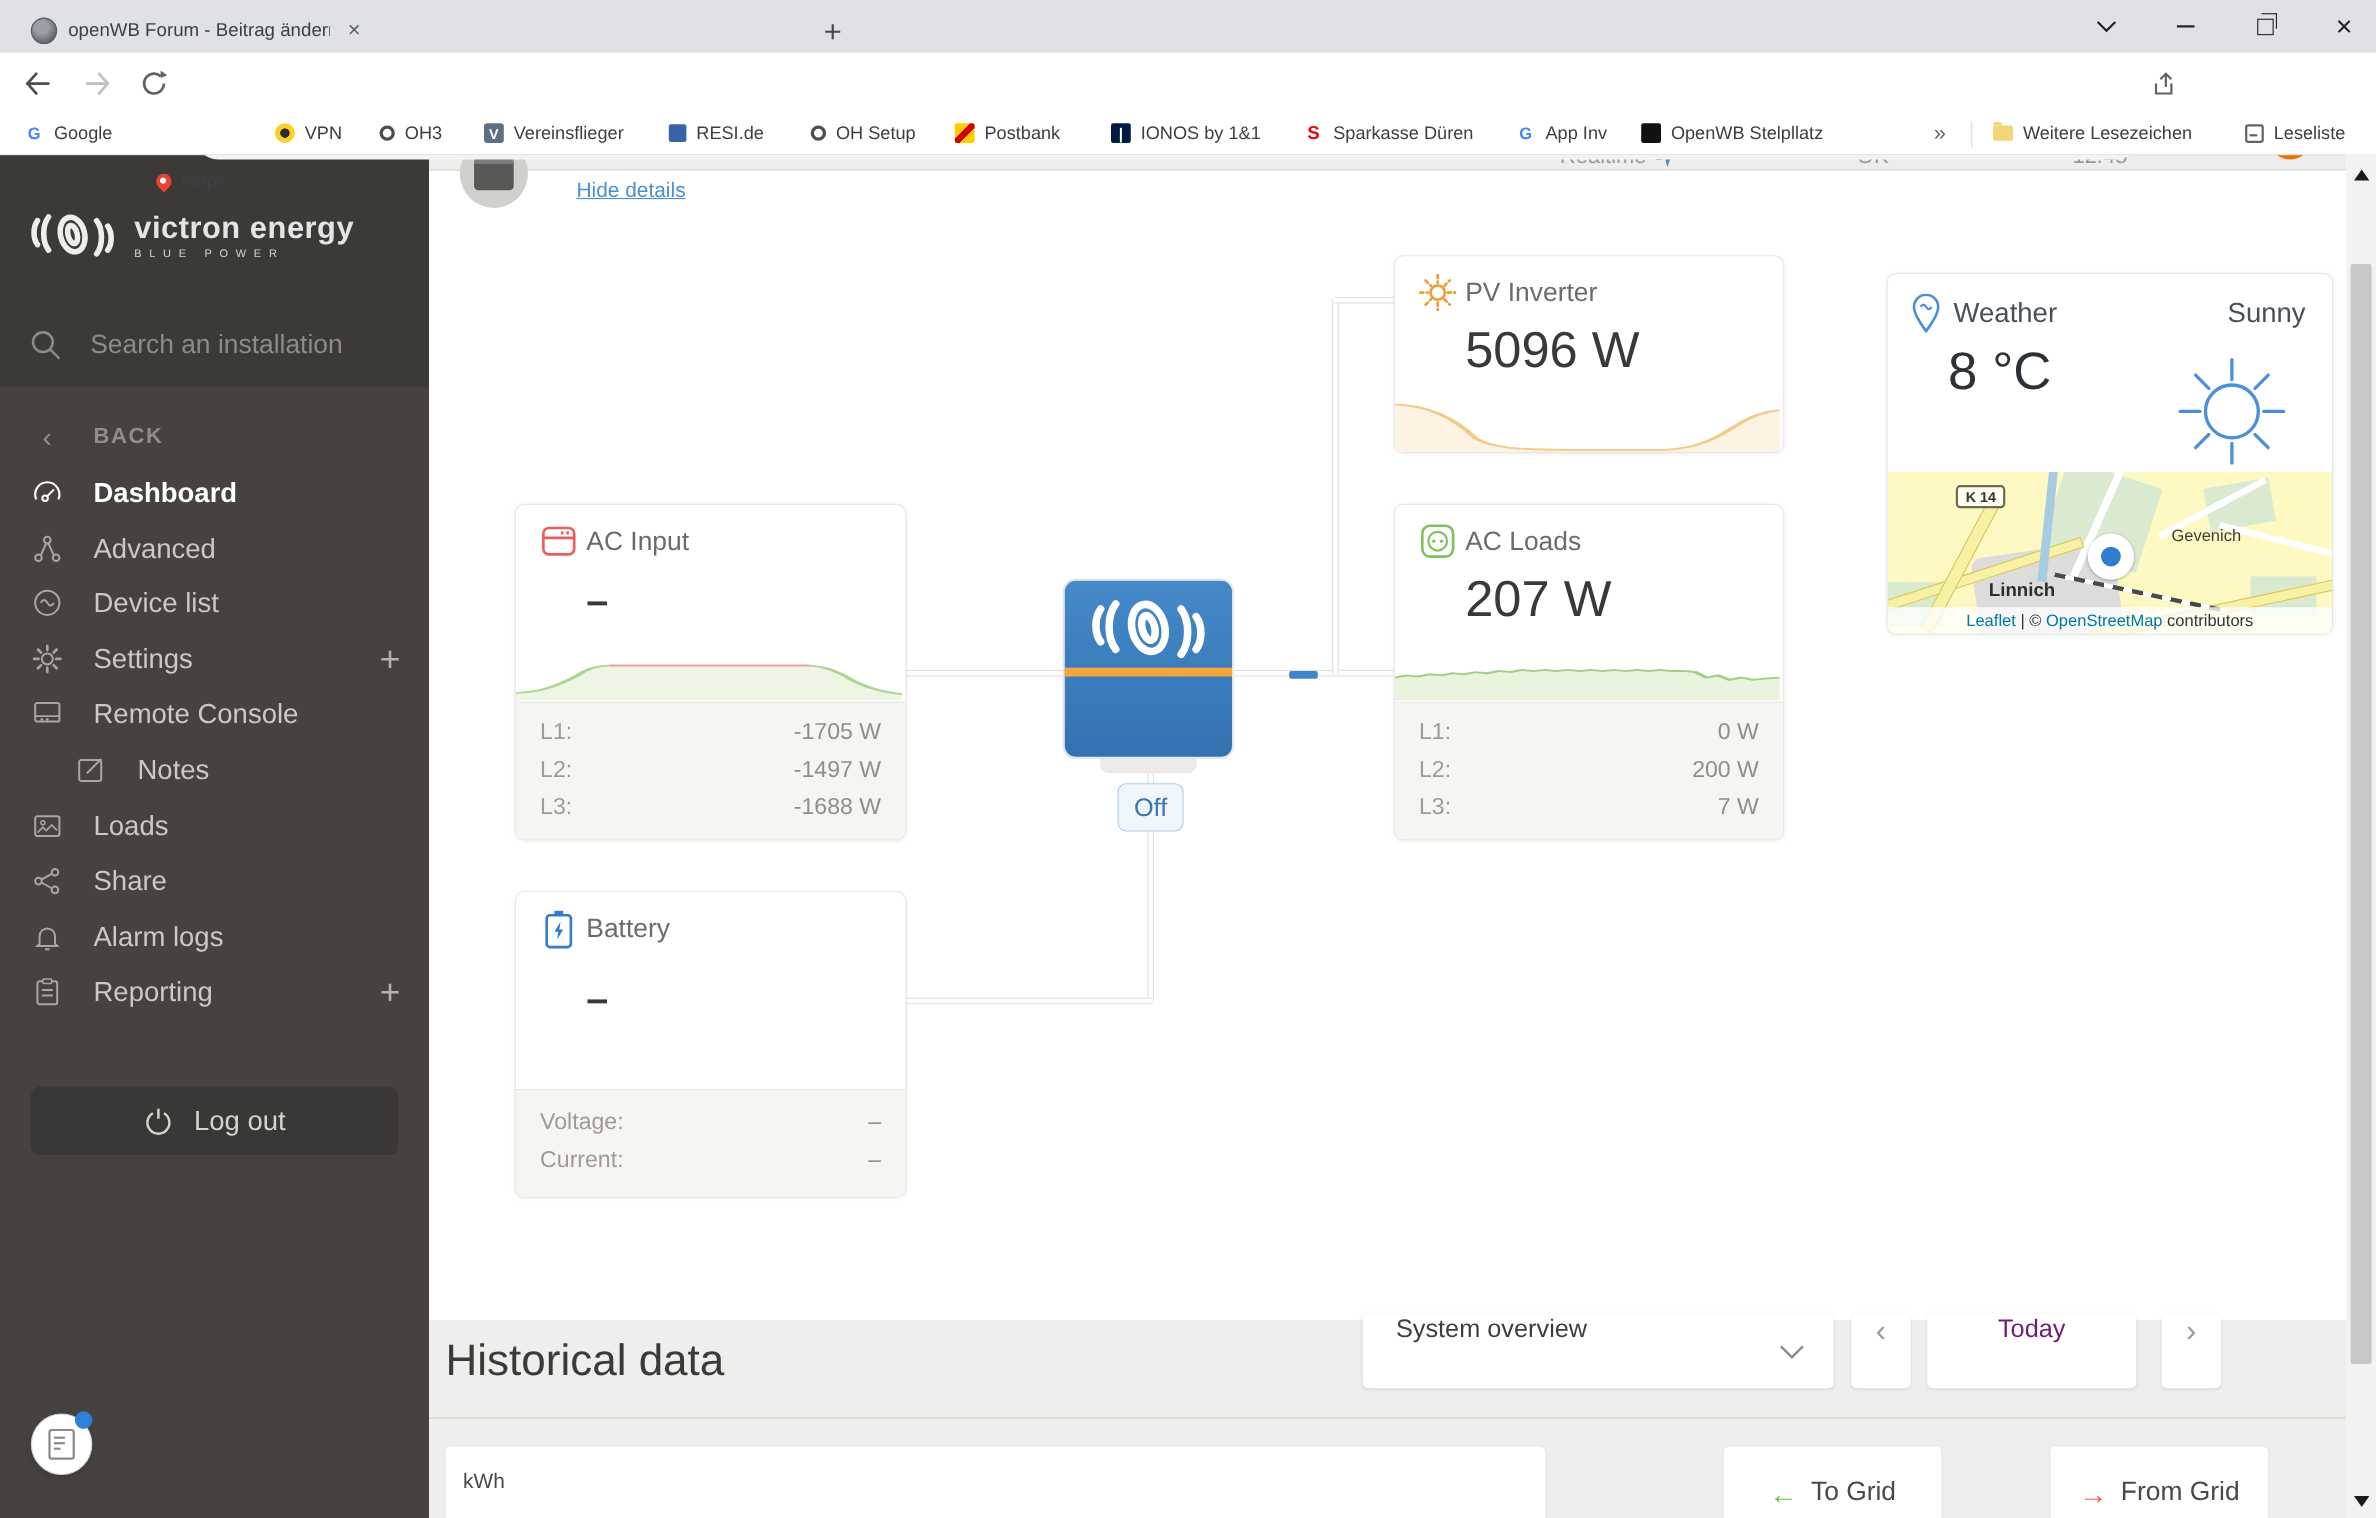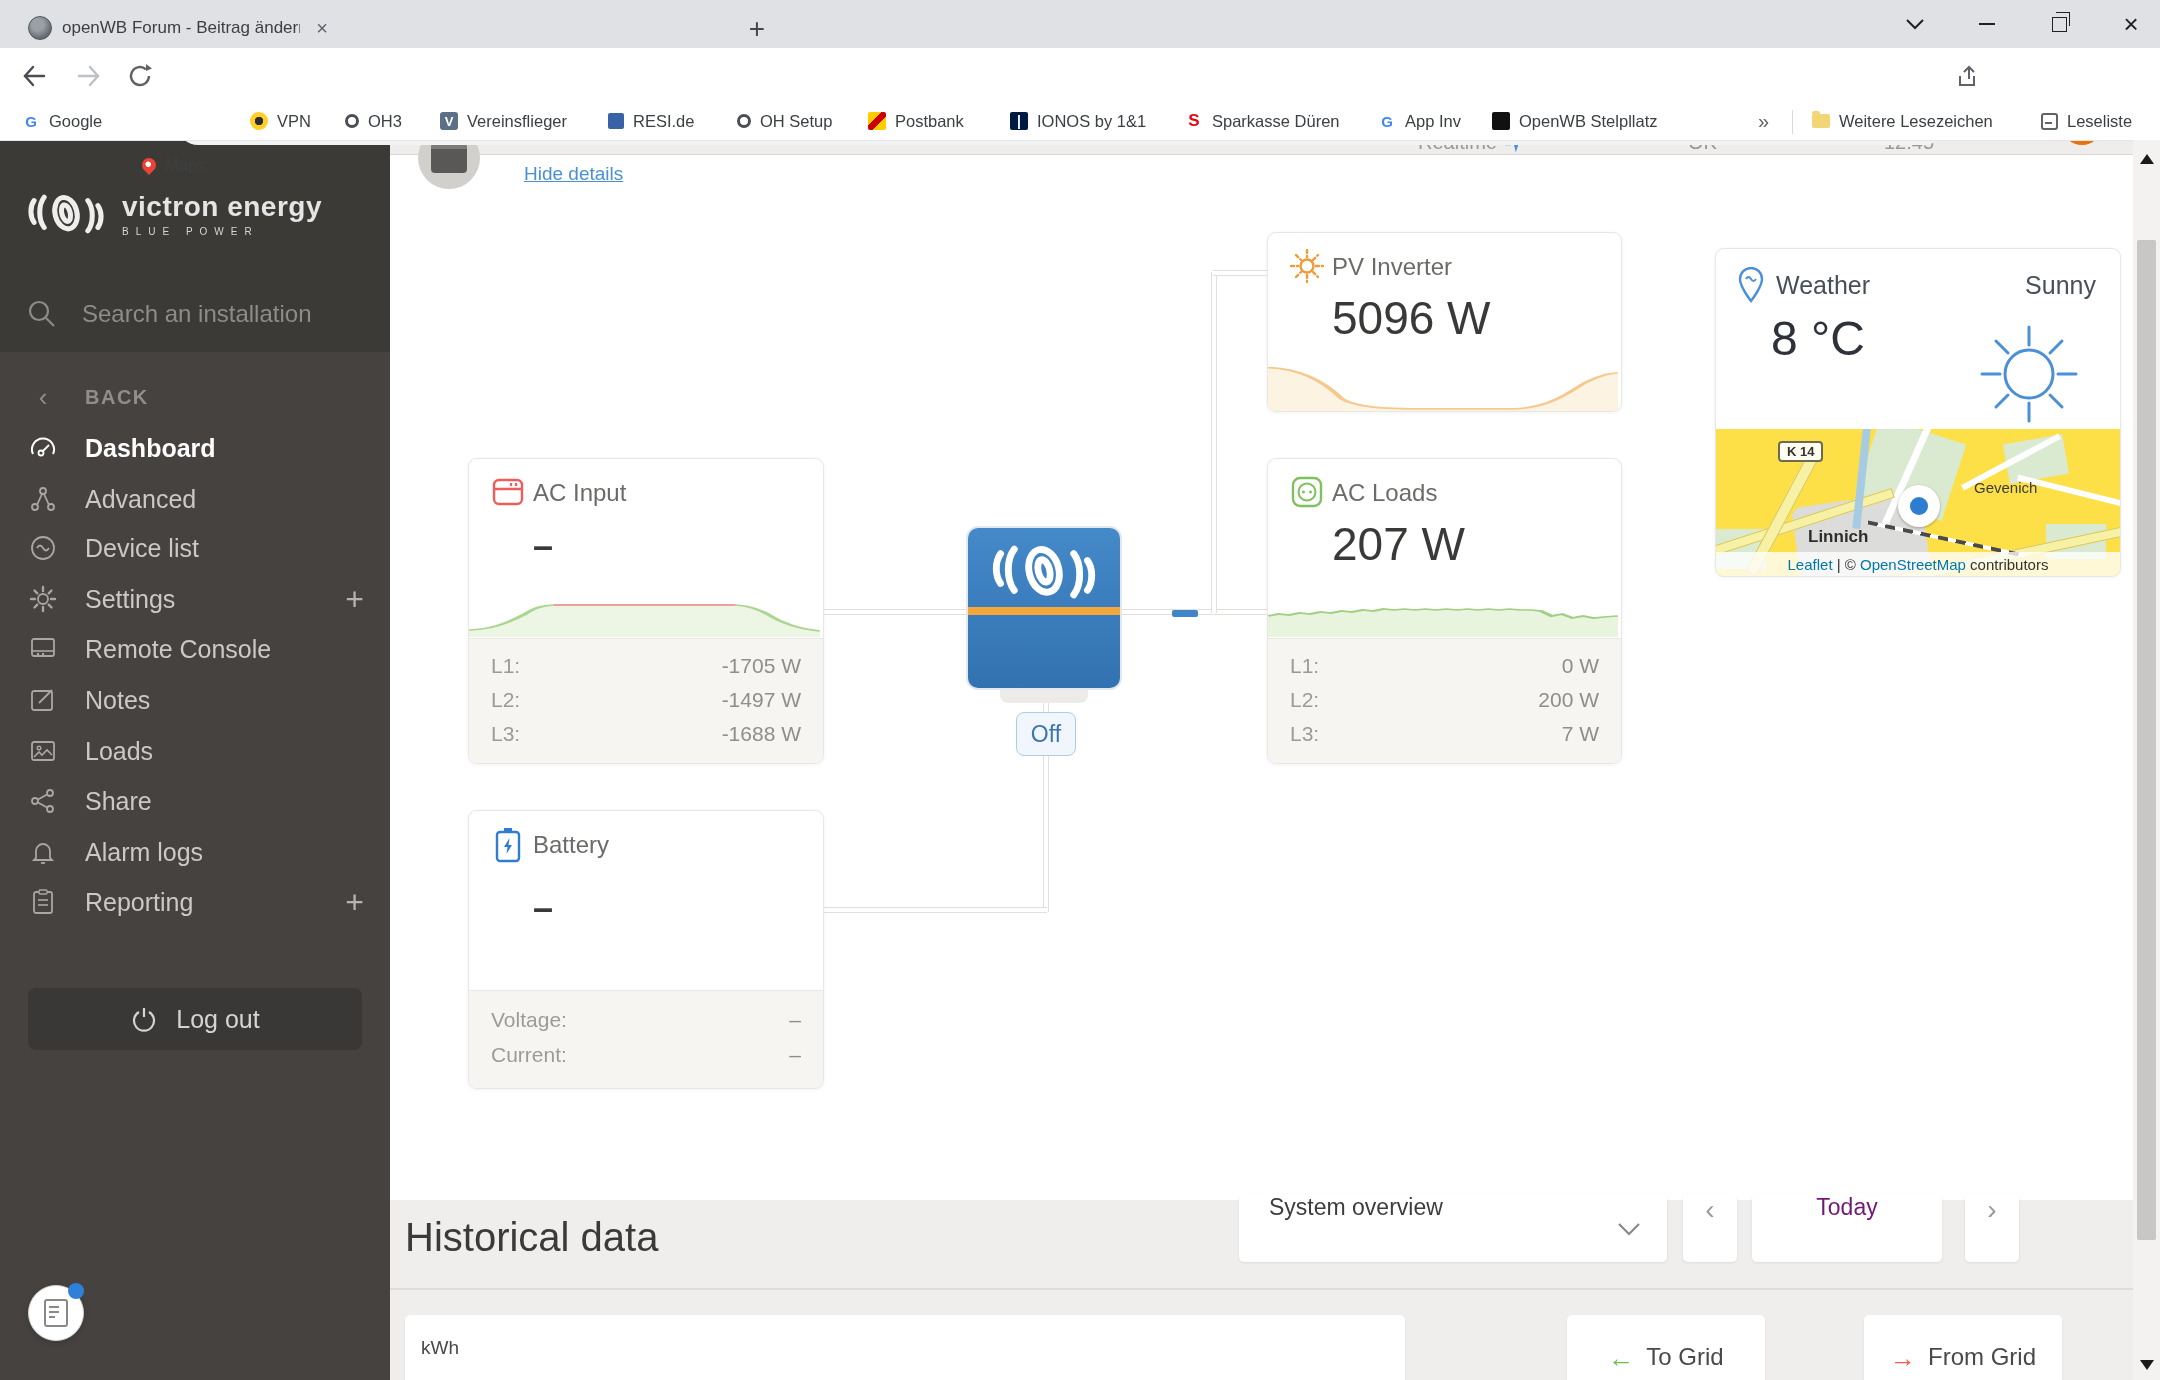--- a/index.html
+++ b/index.html
@@ -109,21 +109,21 @@
     background:linear-gradient(#4489c8,#3372b1);box-shadow:0 0 0 2px #e3e8ee;z-index:3;}
   .inv-stripe{position:absolute;left:0;top:79px;width:152px;height:8px;background:#f3a73a;}
   .inv-shadowtab{position:absolute;left:1000px;top:688px;width:88px;height:15px;background:#ecebe8;border-radius:0 0 8px 8px;z-index:2;}
   .offbadge{position:absolute;left:1016px;top:712px;width:58px;height:42px;background:#f0f6fc;border:1.5px solid #aecbe8;border-radius:8px;
     display:flex;align-items:center;justify-content:center;font-size:23px;color:#3c77b3;z-index:4;}
 
   
   .wtitle{position:absolute;left:60px;top:22px;font-size:25px;color:#46505a;}
   .wcond{position:absolute;right:24px;top:22px;font-size:25px;color:#46505a;}
   .wtemp{position:absolute;left:55px;top:62px;font-size:48px;color:#2c3237;}
-  .map{position:absolute;left:0;right:0;bottom:0;height:147px;background:#fde047;overflow:hidden;}
+  .map{position:absolute;left:0;right:0;bottom:0;height:147px;background:#fef9c3;overflow:hidden;}
   .mlabel-town{position:absolute;font-size:17px;color:#2e2e2e;font-weight:bold;}
   .mlabel-town2{position:absolute;font-size:15px;color:#3b3b3b;}
   .ksign{position:absolute;background:#fffdf0;border:2px solid #6b6b52;border-radius:4px;font-size:13px;font-weight:bold;color:#333;padding:1px 7px;}
   .marker{position:absolute;width:42px;height:42px;border-radius:50%;background:#fff;box-shadow:0 1px 3px rgba(0,0,0,.3);display:flex;align-items:center;justify-content:center;}
   .marker i{display:block;width:18px;height:18px;border-radius:50%;background:#2f7dd1;}
   .attrib{position:absolute;left:0;right:0;bottom:0;height:24px;background:rgba(255,255,255,.78);font-size:15px;color:#333;
      display:flex;align-items:center;justify-content:center;white-space:pre;}
   .attrib .blue{color:#0078a8;}
   .road-y{position:absolute;background:#f7f1a6;border:1px solid #d9c55a;}
   .road-w{position:absolute;background:#fff;}
@@ -489,21 +489,21 @@
         <svg width="30" height="30" viewBox="0 0 30 30">
             <rect x="4" y="5" width="22" height="17" rx="2" fill="none" stroke="#a9a7a3" stroke-width="1.8"></rect>
             <line x1="4" y1="17" x2="26" y2="17" stroke="#a9a7a3" stroke-width="1.6"></line>
             <circle cx="10" cy="20" r="1.2" fill="#a9a7a3"></circle>
             <circle cx="15" cy="20" r="1.2" fill="#a9a7a3"></circle>
           </svg>
       </span>
       <span class="mlabel">Remote Console</span>
     </div>
 
-    <div class="mitem" style="top:535px;">
+    <div class="mitem" style="top:535px;padding-left:40px;">
       <span class="mico">
         <svg width="30" height="30" viewBox="0 0 30 30">
             <rect x="4" y="6" width="20" height="19" rx="2" fill="none" stroke="#a9a7a3" stroke-width="1.8"></rect>
             <line x1="11" y1="18" x2="24" y2="5" stroke="#a9a7a3" stroke-width="1.8"></line>
           </svg>
       </span>
       <span class="mlabel">Notes</span>
     </div>
 
     <div class="mitem" style="top:586px;">

